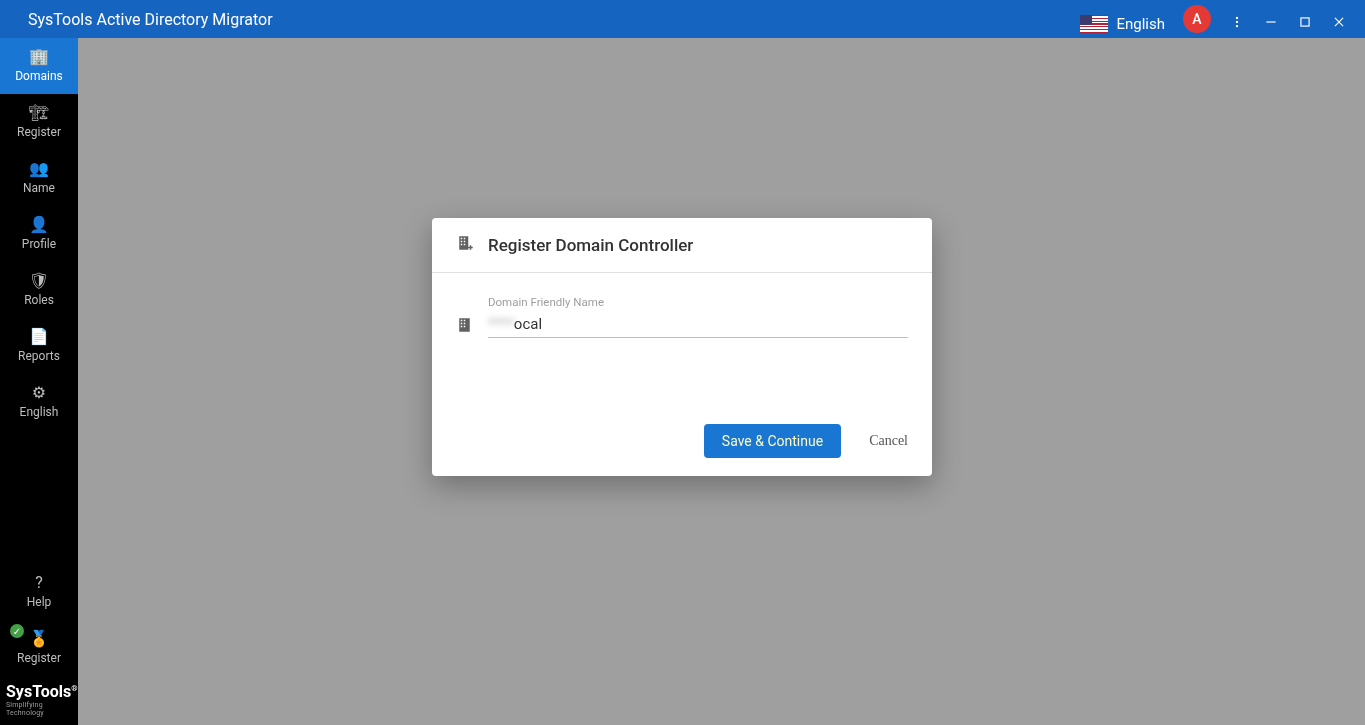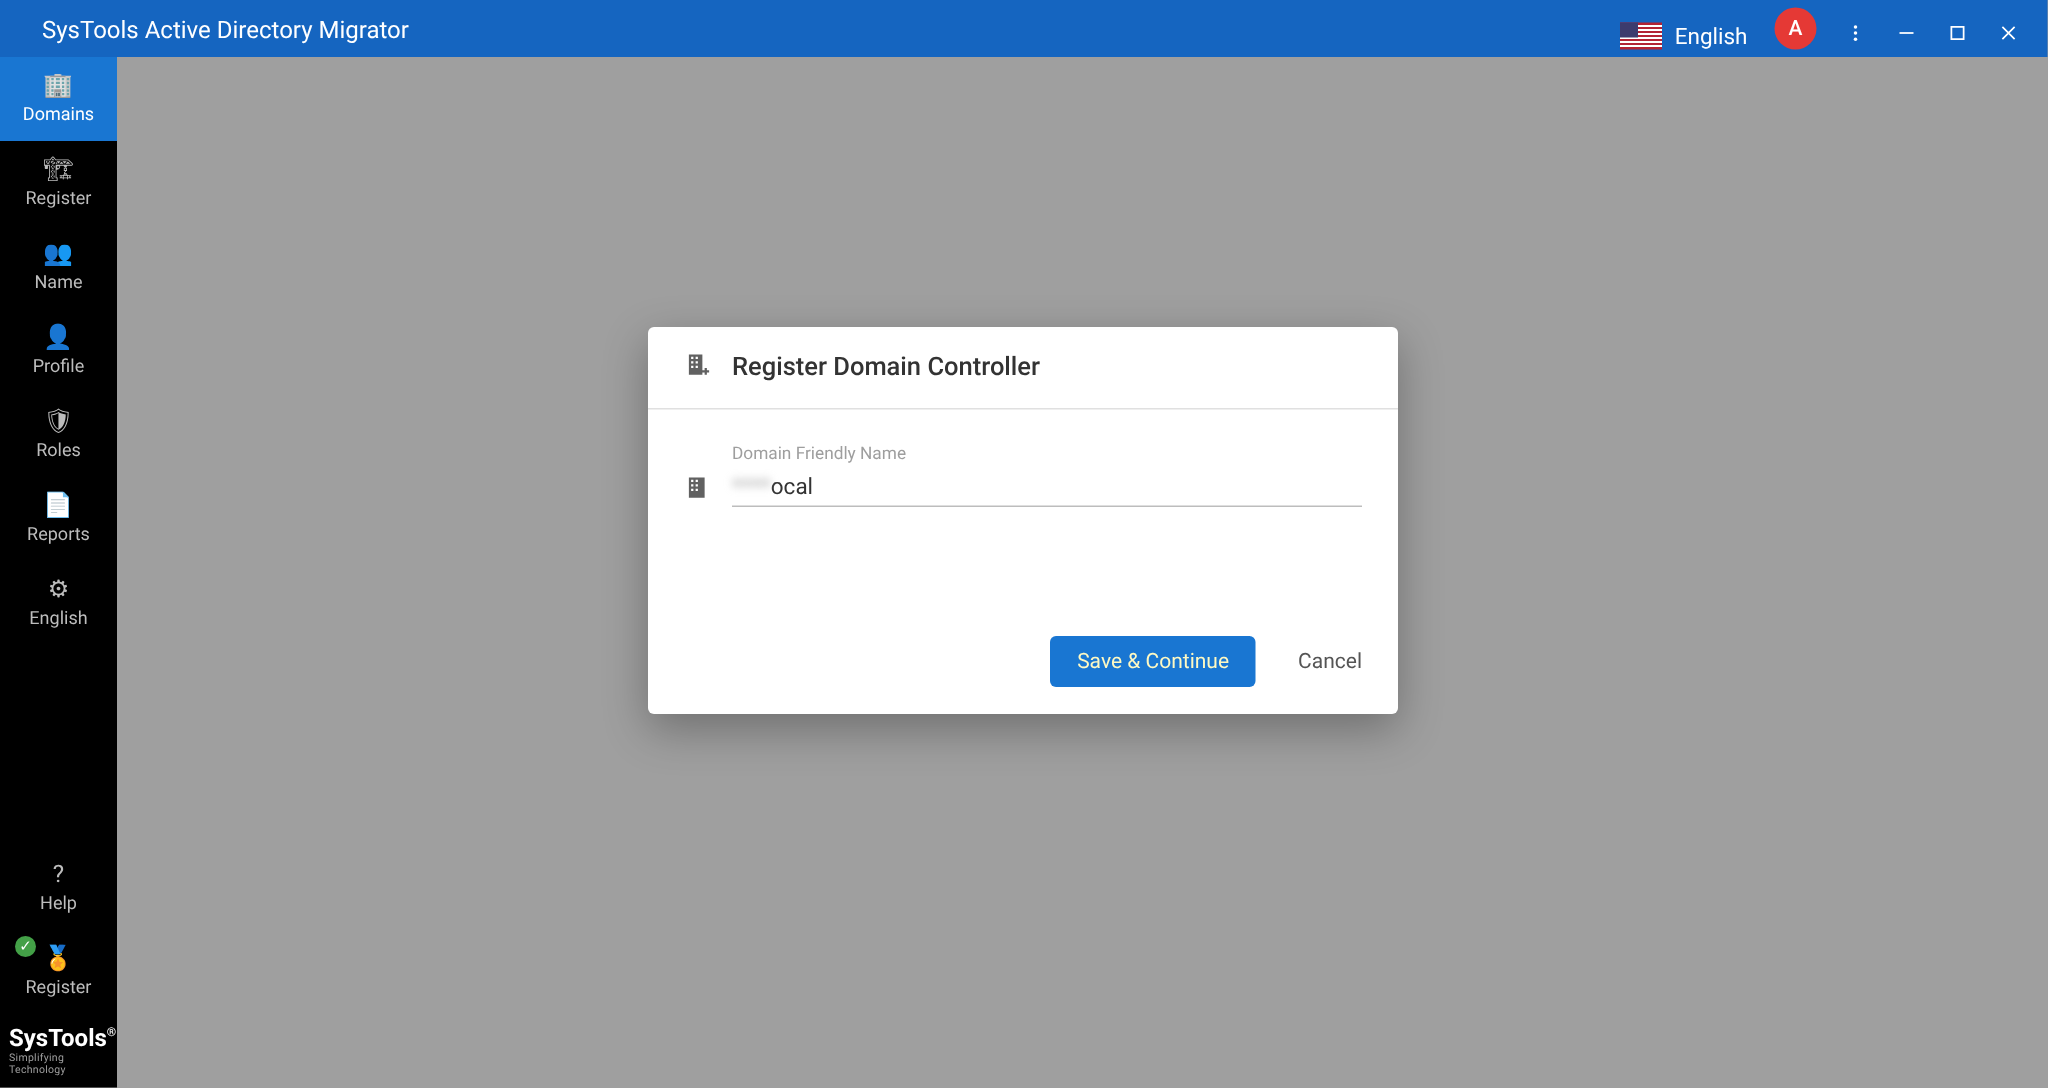--- a/index.html
+++ b/index.html
@@ -37,21 +37,21 @@
   .field-label.focused { color: #1976d2; }
   .field-input { width: 100%; border: none; border-bottom: 1px solid #bdbdbd; font-size: 15px; padding: 4px 0; outline: none; color: #333; background: transparent; }
   .field-input.focused { border-bottom: 2px solid #1976d2; }
   .field-icon { color: #616161; padding-bottom: 4px; width: 20px; display:flex; align-items:center; justify-content:center;}
   .field-icon.focused { color: #1976d2; }
   .field-icon svg { width: 18px; height: 18px; fill: currentColor; }
   .blur-span { filter: blur(3px); color: #aaa; user-select: none; }
 
   .modal-foot { padding: 16px 24px 18px 24px; display: flex; justify-content: flex-end; gap: 28px; align-items: center; }
   .btn-primary { background: #1976d2; color: #fef9c3; border: none; padding: 9px 18px; font-size: 14px; border-radius: 4px; cursor: pointer; }
-  .btn-cancel { background: none; border: none; color: #555; font-size: 14px; cursor: pointer; }
+  .btn-cancel { background: none; border: none; color: #555; font-size: 14px; cursor: pointer; font-family: Liberation Serif, serif; }
 </style>
 </head>
 <body>
 
 <div class="titlebar">
   <span>SysTools Active Directory Migrator</span>
   <div class="titlebar-right">
     <div style="display:flex;align-items:center;gap:8px;">
       <span class="flag"></span>
       <span class="lang">English</span>

